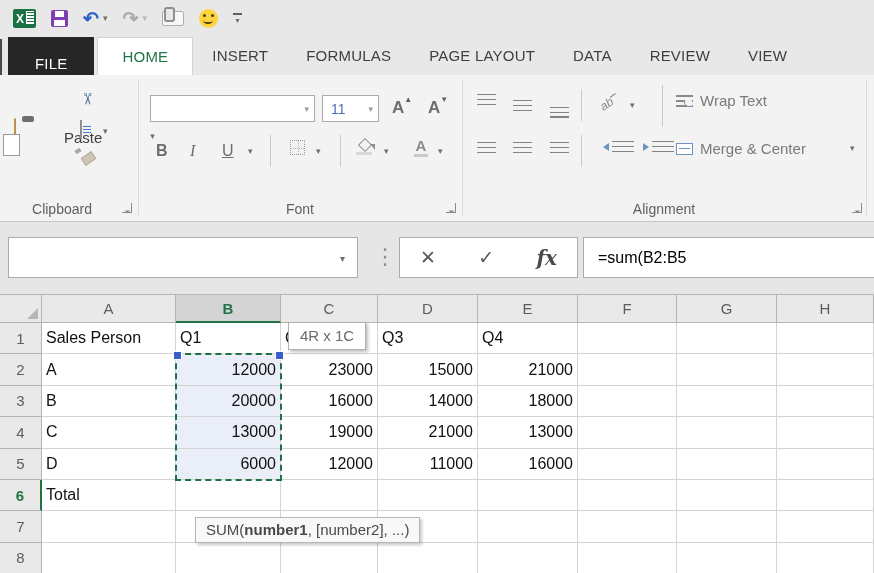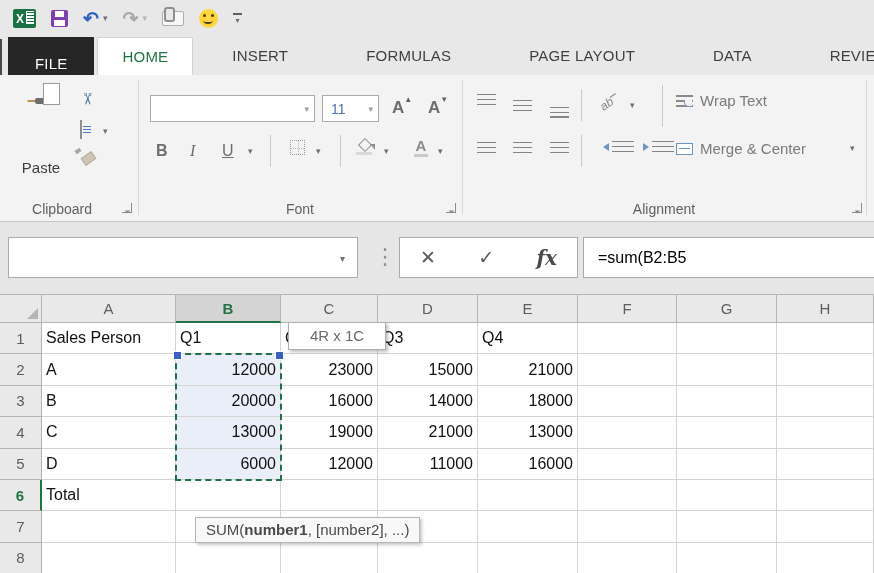--- a/index.html
+++ b/index.html
@@ -32,39 +32,39 @@
   .smiley::after{content:"";position:absolute;left:4.5px;top:8px;width:10px;height:5px;
         border-bottom:2px solid #4d3d10;border-radius:50%;}
   .qat-more{display:flex;flex-direction:column;align-items:center;gap:2px;}
   .qat-more::before{content:"";width:9px;height:0;border-top:2px solid #5f5f5f;}
   .qat-more .dd{font-size:8px;}
 
   
   .tabrow{position:absolute;left:0;top:37px;width:874px;height:38px;background:#e8e8e8;display:flex;
           font-size:15px;color:#3f3f3f;}
   .tabrow::before{content:"";position:absolute;left:0;top:2px;width:2px;height:36px;background:#4a4a4a;}
-  .tab{line-height:38px;padding:0 39px;letter-spacing:.2px;white-space:nowrap;}
+  .tab{line-height:38px;padding:0 19px;letter-spacing:.2px;white-space:nowrap;}
   .tab.file{background:#262626;color:#fff;margin-left:8px;padding:8px 27px;}
   .tab.active{background:#fff;color:#217346;border:1px solid #d2d2d2;border-bottom:none;margin-left:3px;
           padding:0 24px;}
 
   
   .ribbon{position:absolute;left:0;top:75px;width:874px;height:147px;background:#f3f3f3;
           border-bottom:1px solid #c6c6c6;box-sizing:border-box;}
   .gdiv{position:absolute;top:5px;height:135px;width:1px;background:#d9d9d9;}
   .glabel{position:absolute;bottom:4px;font-size:14px;color:#5f5f5f;text-align:center;}
   .launcher{position:absolute;bottom:8px;width:9px;height:9px;border-right:1px solid #8a8a8a;
           border-bottom:1px solid #8a8a8a;}
   .launcher::after{content:"";position:absolute;right:1px;bottom:1px;width:0;height:0;
           border-left:4px solid transparent;border-top:4px solid transparent;border-right:4px solid #8a8a8a;
           transform:rotate(45deg);}
   .sep-v{position:absolute;width:1px;background:#c9c9c9;}
 
   
-  .paste-btn{left:14px;top:21px;width:54px;height:100px;display:flex;flex-direction:column;align-items:center;gap:48px;}
+  .paste-btn{left:14px;top:8px;width:54px;height:100px;display:flex;flex-direction:row;align-items:center;gap:48px;}
   .cb-icon{width:27px;height:33px;background:#e9bd70;border:1px solid #bb924e;border-radius:3px;position:relative;margin-top:4px;}
   .cb-icon::before{content:"";position:absolute;top:-3px;left:7px;width:12px;height:6px;background:#6e6e6e;border-radius:2px;}
   .cb-icon::after{content:"";position:absolute;right:-5px;bottom:-4px;width:15px;height:20px;background:#fff;border:1px solid #9a9a9a;}
   .paste-label{font-size:15px;color:#3e3e3e;margin-top:9px;}
   .paste-btn .dd{margin-top:7px;}
   .scissors{font-size:16px;color:#4f7396;display:inline-block;transform:rotate(90deg);line-height:1;}
   .copy-icon{width:13px;height:16px;background:#fff;border:1px solid #8f8f8f;position:relative;}
   .copy-icon::before{content:"";position:absolute;left:-4px;top:-4px;width:13px;height:16px;background:#fff;border:1px solid #8f8f8f;z-index:-1;}
   .copy-icon::after{content:"";position:absolute;left:2px;top:4px;width:8px;height:8px;
           background:repeating-linear-gradient(0deg,#4a77c9 0 1px,transparent 1px 3px);}
@@ -158,21 +158,21 @@
   .editcell{position:absolute;left:176px;top:480px;width:105px;height:32px;background:#fff;
         border:2px solid #1e7145;box-sizing:border-box;display:flex;align-items:center;
         padding-left:3px;font-size:16px;color:#000;}
   .editcell .ref{color:#3a5fc8;}
   .caret{width:2px;height:19px;background:#000;margin-left:1px;}
   .fillhandle{position:absolute;right:-3px;bottom:-5px;width:7px;height:7px;background:#1e7145;border:1px solid #fff;}
 
   
   .tt-range{position:absolute;left:288px;top:322px;height:26px;background:#fff;border:1px solid #b0b0b0;
         box-shadow:2px 2px 3px rgba(0,0,0,.25);font-size:15px;color:#6a6a6a;line-height:26px;
-        padding:0 21px;white-space:nowrap;}
+        padding:0 11px;white-space:nowrap;}
   .tt-fn{position:absolute;left:195px;top:517px;height:24px;background:#f8f8f8;border:1px solid #b6b6b6;
         box-shadow:2px 2px 3px rgba(0,0,0,.22);font-size:15px;color:#4a4a4a;line-height:24px;
         padding:0 10px;white-space:nowrap;}
   .tt-fn b{font-weight:700;}
 </style>
 </head>
 <body>
 
 <div class="stage">
 

